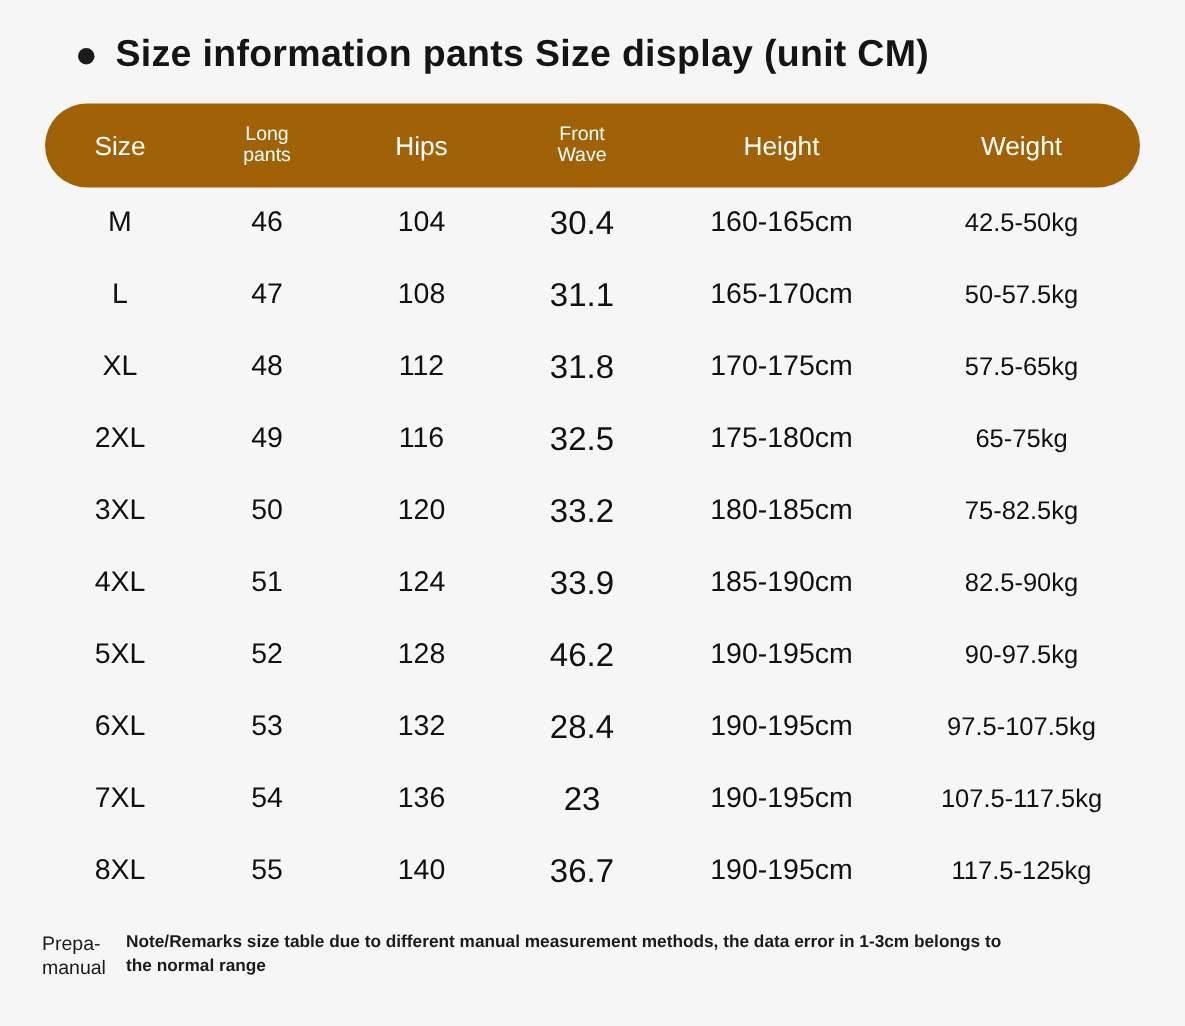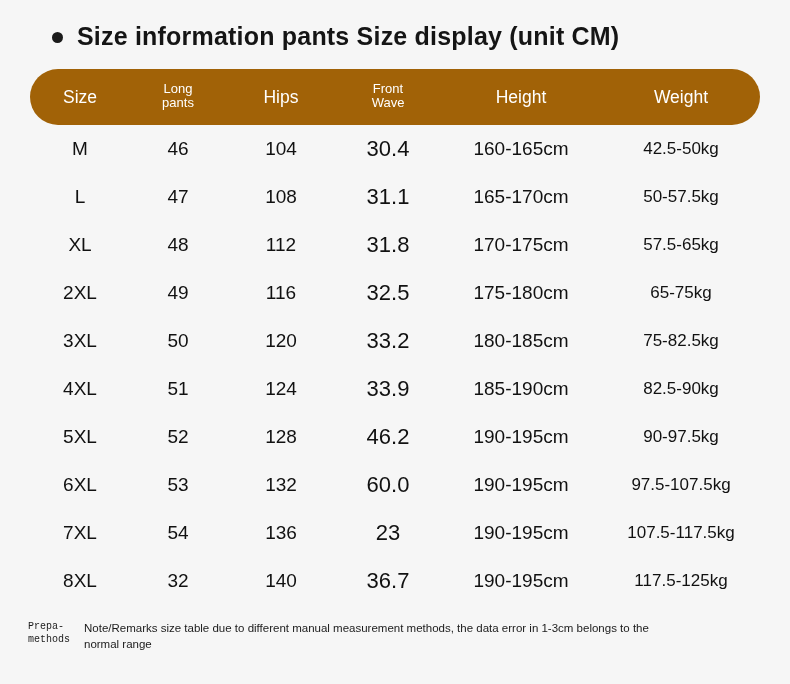--- a/index.html
+++ b/index.html
@@ -103,32 +103,32 @@
   col.w-weight { width: 158px; }
 
   
   .footer {
     display: flex;
     align-items: flex-start;
     gap: 10px;
     margin: 16px 30px 0 28px;
   }
   .footer-label {
-    font-size: 10px;
+    font-size: 13px;
     line-height: 1.25;
     width: 46px;
     flex: 0 0 auto;
     color: #1b1b1b;
-    font-family: Liberation Mono, monospace;
   }
   .footer-note {
     font-size: 11.5px;
     line-height: 1.35;
     color: #1b1b1b;
     max-width: 600px;
+    font-weight: bold;
   }
 </style>
 </head>
 <body>
 
 <div class="page">
 
   <div class="heading">
     <span class="bullet"></span>
     <span class="heading-text">Size information pants Size display (unit CM)</span>
@@ -226,45 +226,45 @@
           <td class="c-long">52</td>
           <td class="c-hips">128</td>
           <td class="c-front">46.2</td>
           <td class="c-height">190-195cm</td>
           <td class="c-weight">90-97.5kg</td>
         </tr>
         <tr>
           <td class="c-size">6XL</td>
           <td class="c-long">53</td>
           <td class="c-hips">132</td>
-          <td class="c-front">60.0</td>
+          <td class="c-front">28.4</td>
           <td class="c-height">190-195cm</td>
           <td class="c-weight">97.5-107.5kg</td>
         </tr>
         <tr>
           <td class="c-size">7XL</td>
           <td class="c-long">54</td>
           <td class="c-hips">136</td>
           <td class="c-front">23</td>
           <td class="c-height">190-195cm</td>
           <td class="c-weight">107.5-117.5kg</td>
         </tr>
         <tr>
           <td class="c-size">8XL</td>
-          <td class="c-long">32</td>
+          <td class="c-long">55</td>
           <td class="c-hips">140</td>
           <td class="c-front">36.7</td>
           <td class="c-height">190-195cm</td>
           <td class="c-weight">117.5-125kg</td>
         </tr>
       </tbody>
     </table>
   </div>
 
   <div class="footer">
     <div class="footer-label">
       <span>Prepa-</span><br>
-      <span>methods</span>
+      <span>manual</span>
     </div>
     <div class="footer-note">Note/Remarks size table due to different manual measurement methods, the data error in 1-3cm belongs to the normal range</div>
   </div>
 
 </div>
 
 </body></html>

